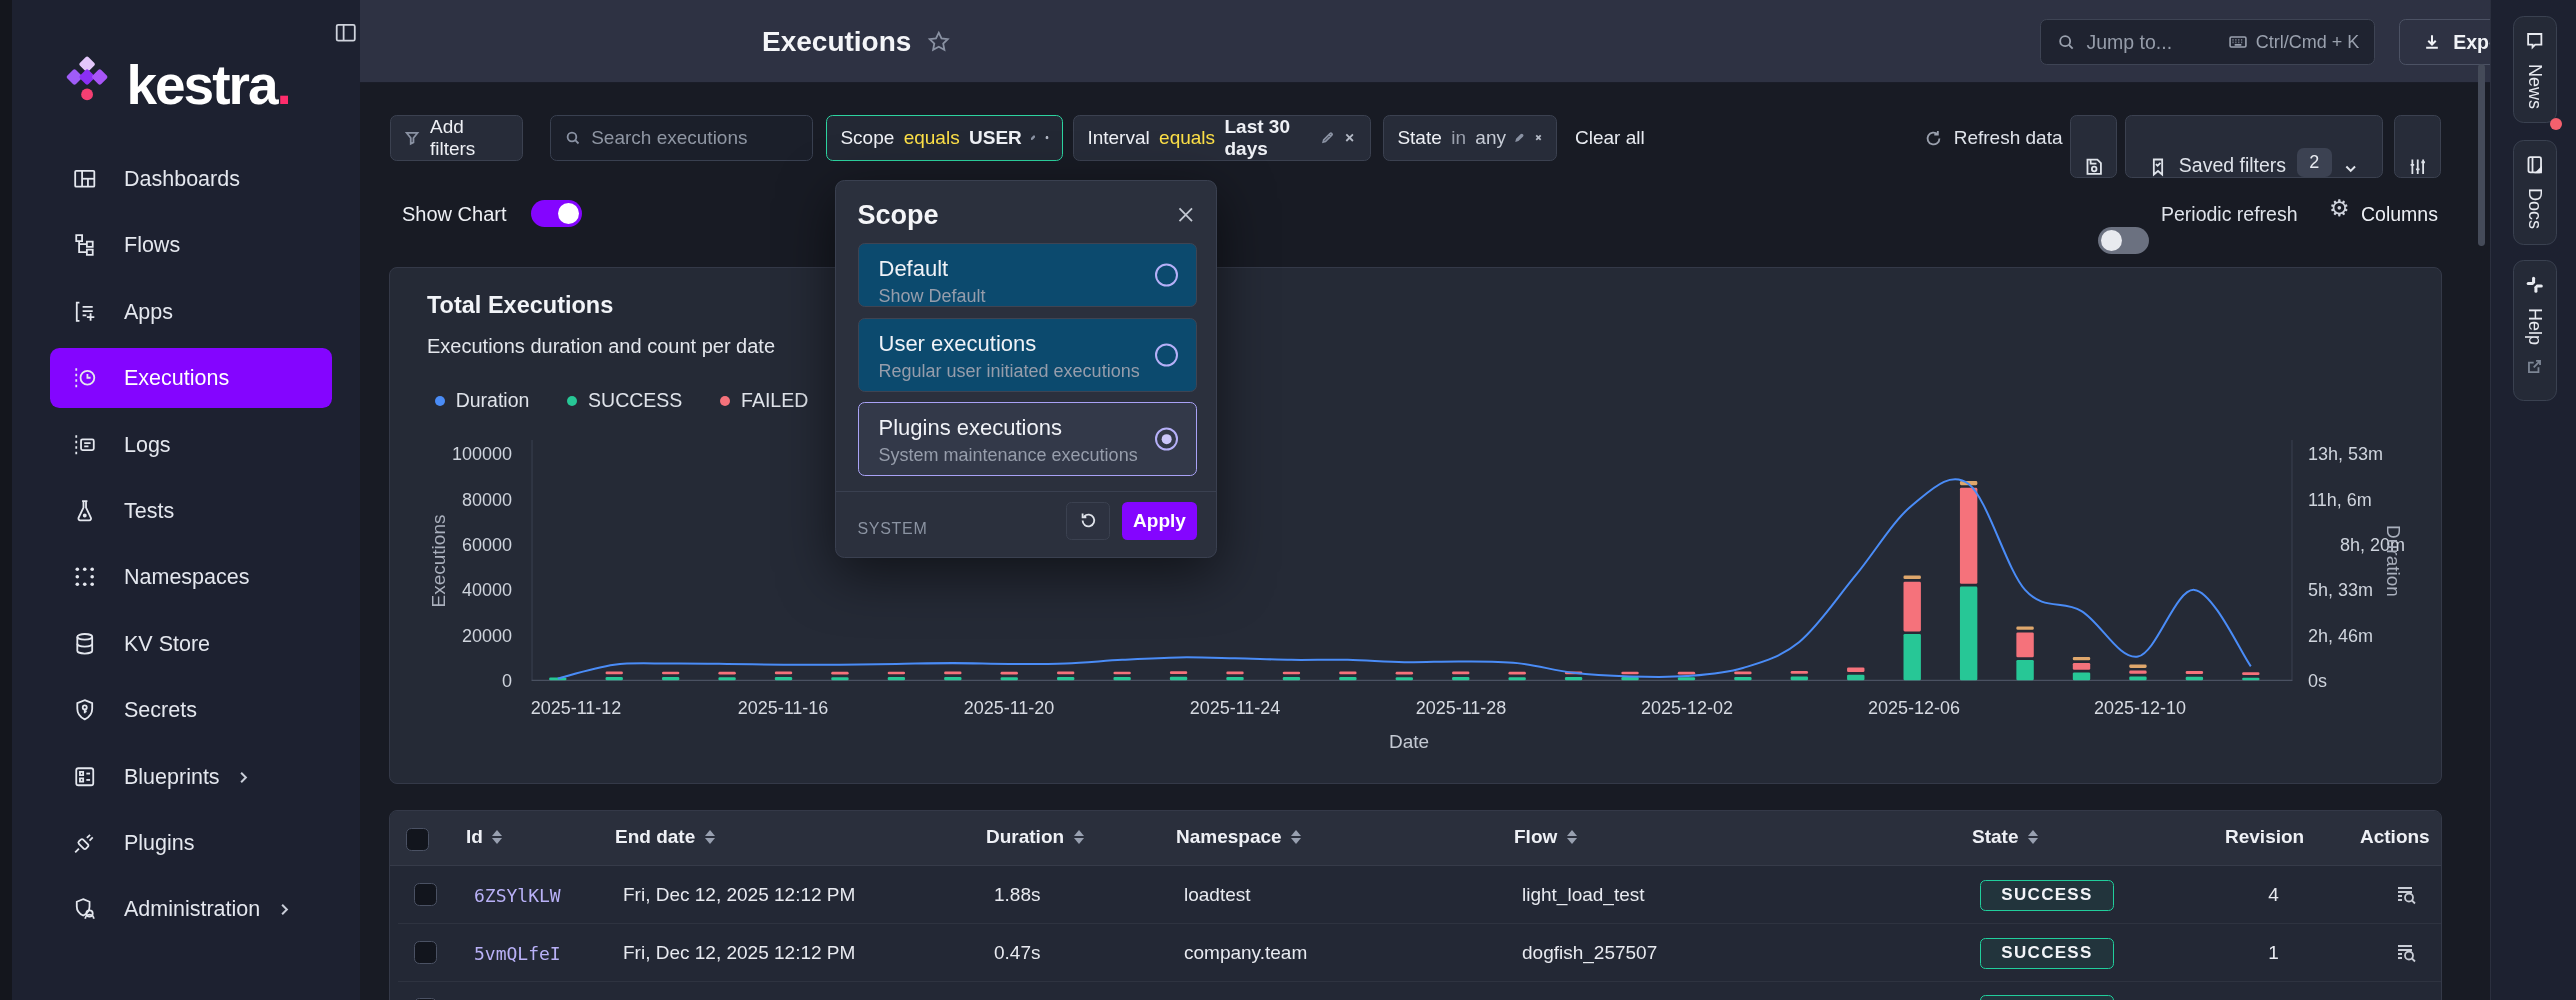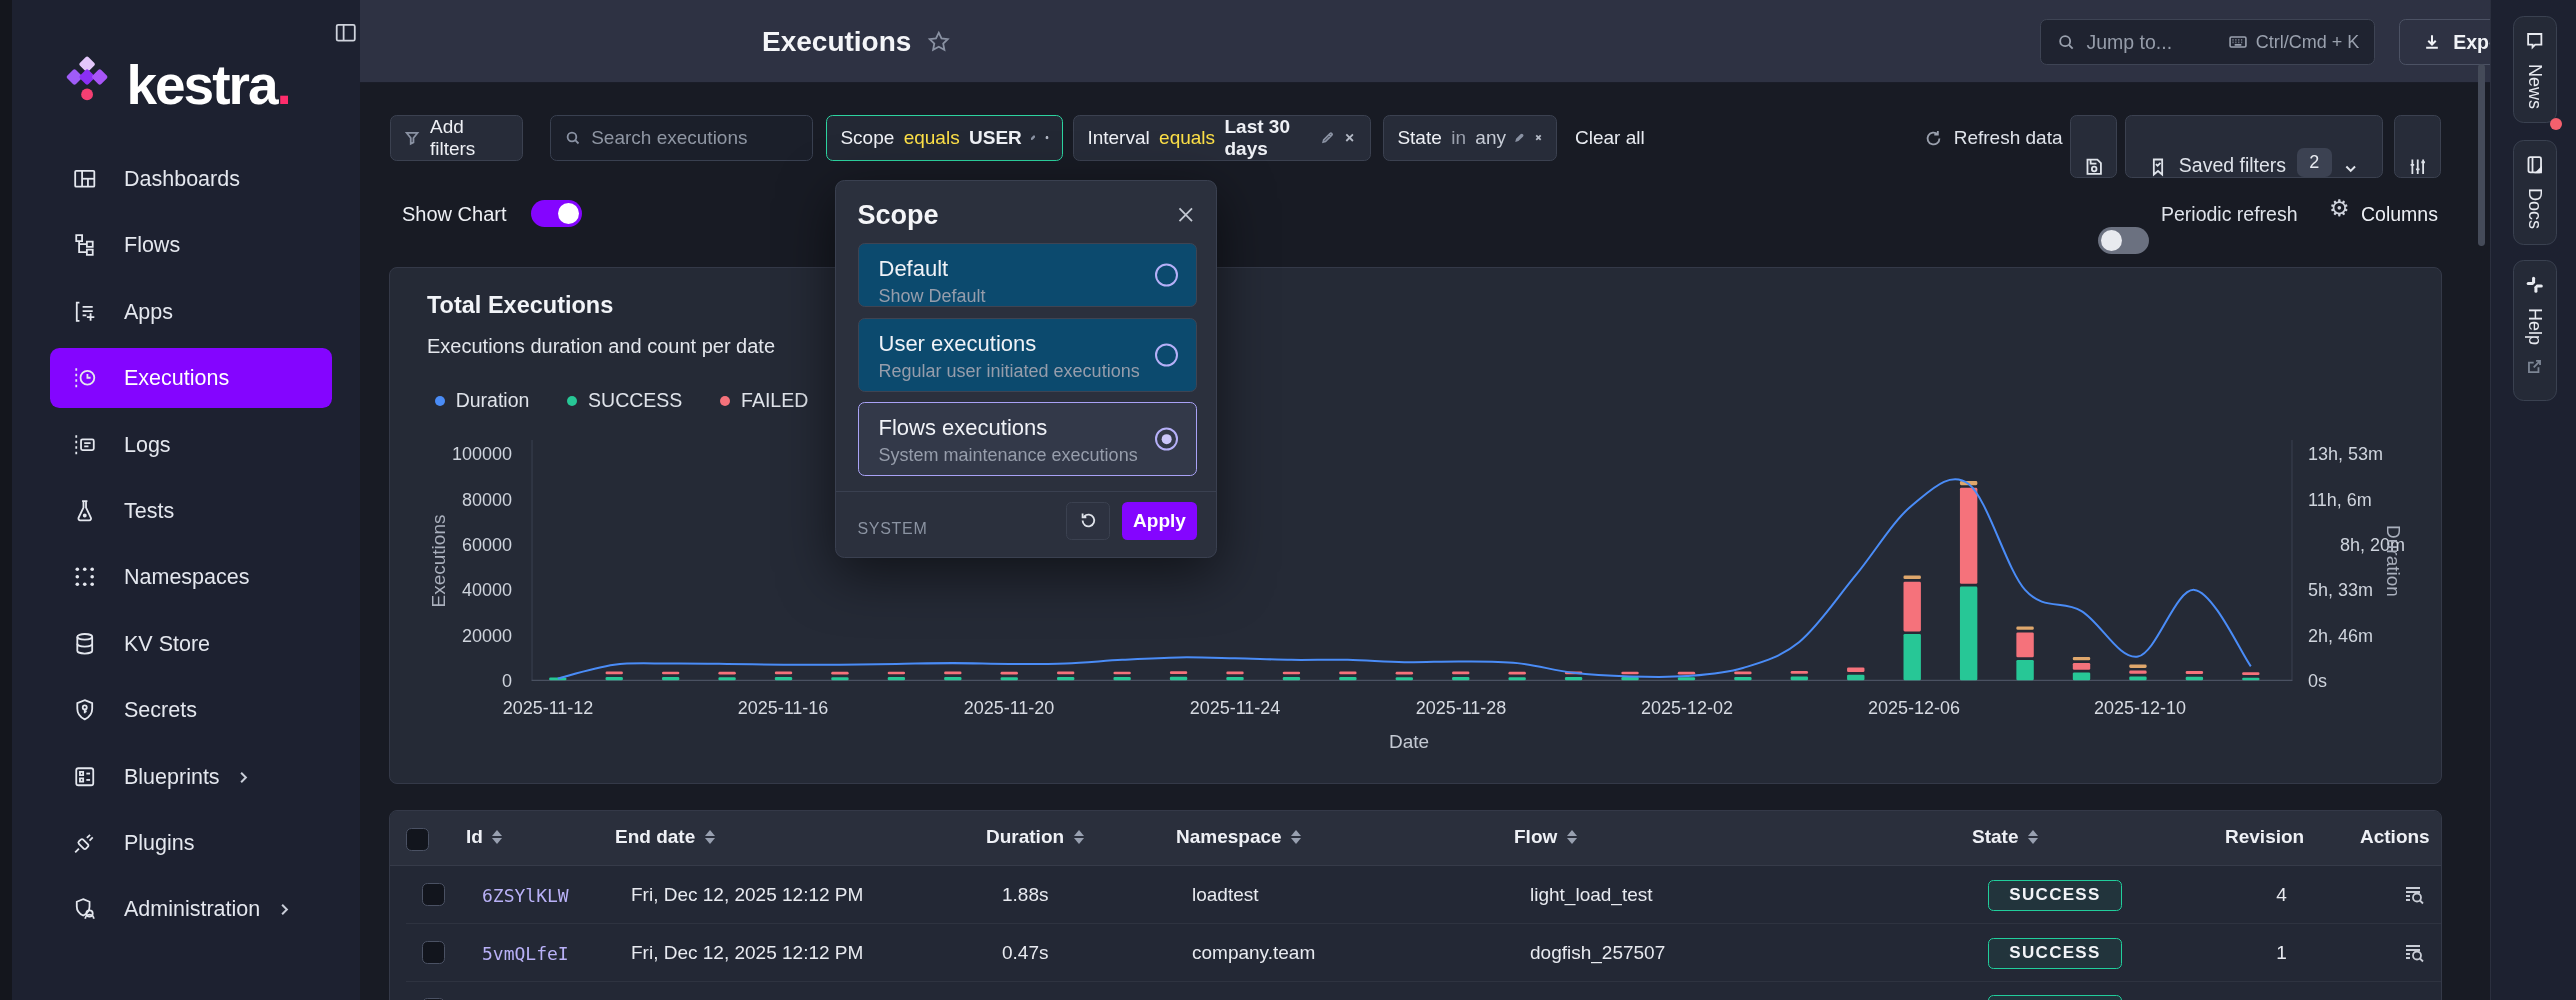--- a/index.html
+++ b/index.html
@@ -79,21 +79,21 @@
   .axis-title { position:absolute; width:201px; height:24px; text-align:center; font-size:19px; color:#aab0bd; }
   #xaxis-title { left:1335px; top:731px; width:148px; text-align:center; font-size:19px; color:#c4c9d3; position:absolute; }
 
   
   #table-card { left:389px; top:810px; width:2053px; height:241px; background:#232835; border:1.3px solid #343948; border-radius:8px 8px 0 0; overflow:hidden; }
   #thead { position:absolute; left:0; top:0; width:2053px; height:55px; background:#2a2f3c; border-bottom:1.3px solid #363b49; }
   .thcell { position:absolute; top:0; height:52px; display:flex; align-items:center; gap:9.4px; font-size:19px; font-weight:600; color:#eef0f5; cursor:pointer; }
   .sort { display:flex; flex-direction:column; gap:2.7px; }
   .sort .up { width:0; height:0; border-left:5.4px solid transparent; border-right:5.4px solid transparent; border-bottom:6.7px solid #98a0b0; }
   .sort .dn { width:0; height:0; border-left:5.4px solid transparent; border-right:5.4px solid transparent; border-top:6.7px solid #98a0b0; }
-  .trow { position:absolute; left:16px; width:2053px; height:58px; border-bottom:1.3px solid #2e3340; }
+  .trow { position:absolute; left:8px; width:2053px; height:58px; border-bottom:1.3px solid #2e3340; }
   .tcell { position:absolute; top:0; height:58px; display:flex; align-items:center; font-size:19px; color:#e8eaf0; }
   .idlink { font-family:"DejaVu Sans Mono", monospace; font-size:18px; color:#b9b1f7; cursor:pointer; }
   .checkbox { position:absolute; left:16px; top:17.4px; width:23px; height:23px; border:1.3px solid #4a5163; border-radius:5.4px; background:#12151d; cursor:pointer; }
   .state-badge { border:1.3px solid #21ce9c; background:rgba(33,206,156,0.07); border-radius:5.4px; height:31px; width:134px;
     display:flex; align-items:center; justify-content:center; font-size:17px; letter-spacing:1.3px; color:#f2f4f8; font-weight:600; }
   .actions-icon { width:24px; height:24px; color:#c9cdd6; cursor:pointer; }
 
   
   #modal { left:835px; top:180px; width:382px; height:378px; background:#2b303d; border:1.3px solid #3a4050; border-radius:9.4px;
     box-shadow:0 16px 54px rgba(0,0,0,0.55); z-index:50; }
@@ -488,21 +488,21 @@
     </div>
   <div id="yticks-right">
       <span class="ytick abs" style="left: 2308px; top: 671px;">0s</span>
       <span class="ytick abs" style="left: 2308px; top: 626px;">2h, 46m</span>
       <span class="ytick abs" style="left: 2308px; top: 580px;">5h, 33m</span>
       <span class="ytick abs" style="left: 2308px; top: 535px; margin-left: 32px;">8h, 20m</span>
       <span class="ytick abs" style="left: 2308px; top: 490px;">11h, 6m</span>
       <span class="ytick abs" style="left: 2308px; top: 444px;">13h, 53m</span>
     </div>
   <div id="xticks">
-      <span class="xtick abs" style="left: 474px; top: 698px;">2025-11-12</span>
+      <span class="xtick abs" style="left: 502px; top: 698px;">2025-11-12</span>
       <span class="xtick abs" style="left: 709px; top: 698px;">2025-11-16</span>
       <span class="xtick abs" style="left: 935px; top: 698px;">2025-11-20</span>
       <span class="xtick abs" style="left: 1161px; top: 698px;">2025-11-24</span>
       <span class="xtick abs" style="left: 1387px; top: 698px;">2025-11-28</span>
       <span class="xtick abs" style="left: 1613px; top: 698px;">2025-12-02</span>
       <span class="xtick abs" style="left: 1840px; top: 698px;">2025-12-06</span>
       <span class="xtick abs" style="left: 2066px; top: 698px;">2025-12-10</span>
     </div>
   <div class="abs axis-title" style="left:339px; top:549px; transform:rotate(-90deg)">Executions</div>
   <div class="abs axis-title" style="left:2291px; top:549px; transform:rotate(90deg)">Duration</div>
@@ -623,21 +623,21 @@
       <div class="opt-title">Default</div>
       <div class="opt-desc">Show Default</div>
       <div class="radio"></div>
     </div>
     <div class="opt-card" style="top:137px; height:74px">
       <div class="opt-title">User executions</div>
       <div class="opt-desc">Regular user initiated executions</div>
       <div class="radio"></div>
     </div>
     <div class="opt-card selected" style="top:221px; height:74px">
-      <div class="opt-title">Flows executions</div>
+      <div class="opt-title">Plugins executions</div>
       <div class="opt-desc">System maintenance executions</div>
       <div class="radio checked"></div>
     </div>
 
     <div id="modal-divider"></div>
     <div id="modal-footer-label">SYSTEM</div>
     <div id="reset-btn">
       <svg class="ic" viewBox="0 0 24 24" width="20" height="20" fill="none" stroke="currentColor" stroke-width="1.8">
           <path d="M5.5 11.5 A7 7 0 1 0 7.5 6.5 M5.5 3 V7.5 H10"></path>
         </svg>

